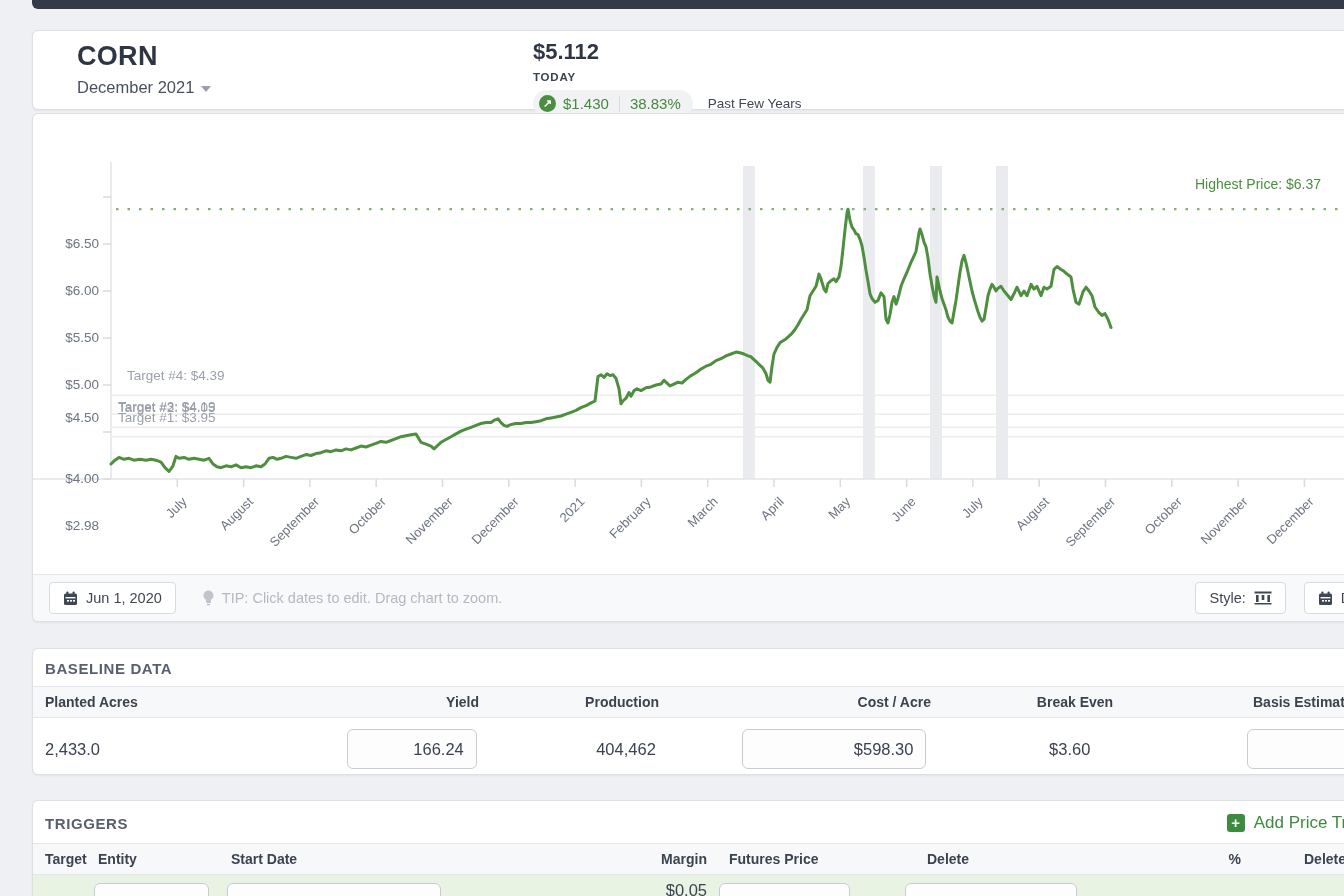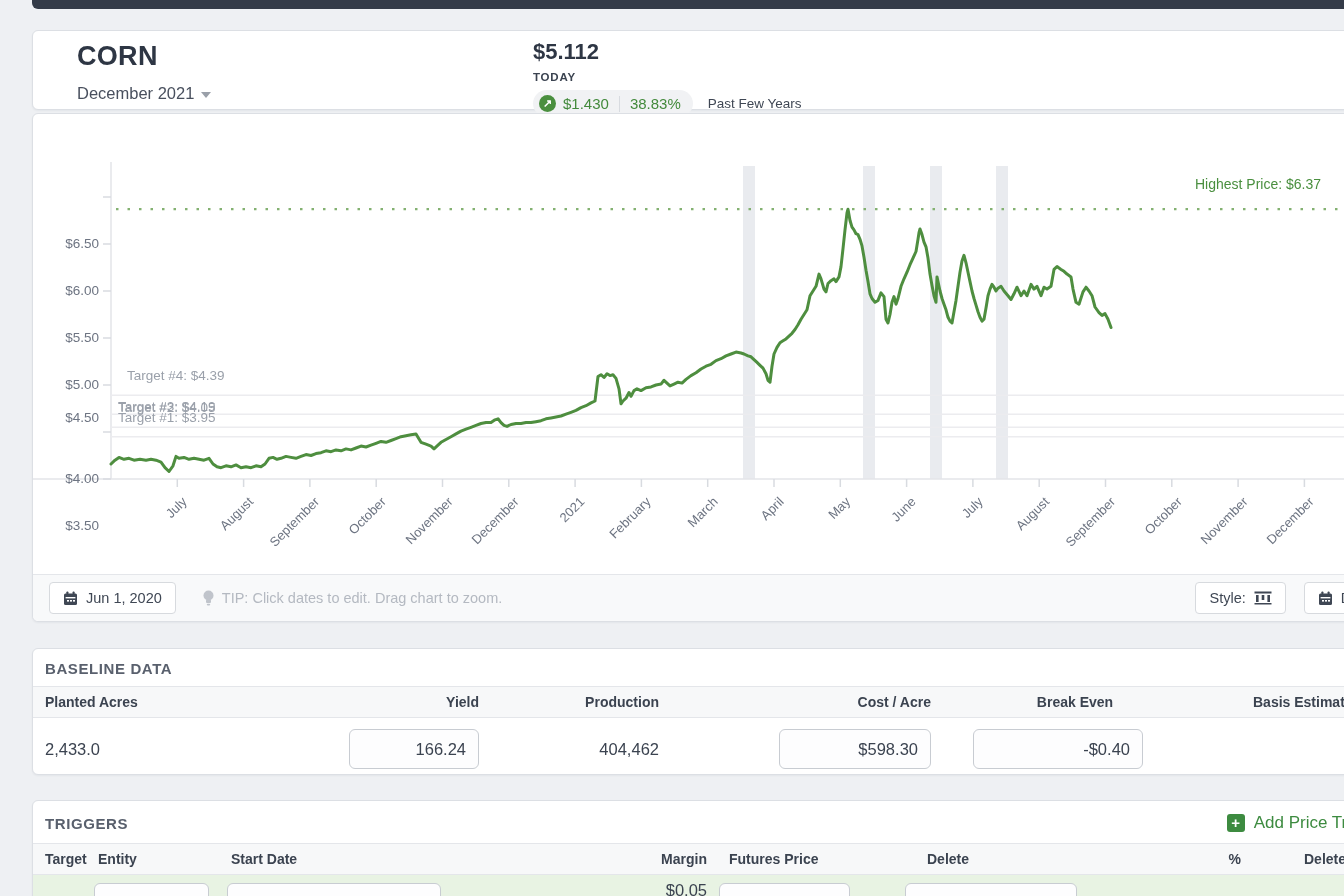--- a/index.html
+++ b/index.html
@@ -5,21 +5,21 @@
   html,body{margin:0;padding:0;width:1344px;height:896px;overflow:hidden;
     background:#eef0f3;font-family:"Liberation Sans",sans-serif;color:#3b4350;}
   .card{position:absolute;left:32px;width:1390px;background:#fff;
     border:1px solid #dcdfe4;border-radius:6px;box-shadow:0 1px 2px rgba(20,30,50,.05);box-sizing:border-box;}
   .topstrip{position:absolute;left:32px;top:0;width:1390px;height:9px;background:#343b48;border-radius:0 0 6px 6px;}
 
   
   #header-card{top:30px;height:80px;}
   .hc-wrap{display:flex;align-items:flex-start;padding:10px 0 0 44px;}
   .commodity{font-size:27px;font-weight:bold;color:#2e3644;letter-spacing:.3px;line-height:30px;}
-  .contract{margin-top:13px;font-size:16.5px;color:#49505e;display:flex;align-items:center;gap:7px;cursor:pointer;}
+  .contract{margin-top:7px;font-size:16.5px;color:#49505e;display:flex;align-items:center;gap:7px;cursor:pointer;}
   .caret{width:0;height:0;border-left:5px solid transparent;border-right:5px solid transparent;border-top:6px solid #9aa0a9;margin-top:2px;}
   .price-block{position:absolute;left:500px;top:8px;}
   .big-price{font-size:22px;font-weight:bold;color:#2e3644;}
   .today{margin-top:6px;font-size:11.5px;font-weight:bold;letter-spacing:.8px;color:#3b4350;}
   .badge-row{margin-top:7px;display:flex;align-items:center;}
   .pill{display:flex;align-items:center;background:#f1f2f4;border-radius:14px;height:27px;padding:0 12px 0 6px;}
   .up-icon{width:17px;height:17px;border-radius:50%;background:#4a8f3f;color:#fff;font-size:11px;line-height:17px;text-align:center;font-weight:bold;}
   .chg{color:#438a3c;font-size:15px;margin-left:7px;}
   .pill-div{width:1px;height:16px;background:#d8dbe0;margin:0 10px;}
   .range-label{margin-left:15px;font-size:13.5px;color:#3f4754;}
@@ -153,21 +153,21 @@
         <line x1="83" y1="95.21999999999997" x2="1390" y2="95.21999999999997" stroke="#83b171" stroke-width="2.2" stroke-dasharray="2.5 9"></line>
         <polyline points="78,350.0 82,346.2 86,343.4 91,345.3 96,344.3 101,346.2 107,345.3 113,346.2 118,345.3 123,346.2 128,348.1 132,353.7 136,357.5 140,351.8 143,342.4 146,344.3 151,343.4 156,345.3 161,344.3 166,345.3 171,346.2 176,344.3 180,350.0 184,352.8 188,353.7 193,351.8 198,352.8 203,350.9 208,353.7 213,352.8 218,353.7 223,351.8 228,352.8 232,350.0 236,344.3 240,343.4 244,345.3 248,344.3 253,342.4 258,343.4 263,344.3 268,342.4 273,340.6 278,341.5 283,339.6 288,338.7 293,336.8 298,337.7 303,335.9 308,336.8 313,334.9 318,335.9 323,334.0 328,332.1 333,333.0 338,331.2 343,329.3 348,327.4 353,328.3 358,326.5 363,324.6 368,322.7 373,321.8 378,320.8 383,319.9 388,328.3 393,330.2 398,332.1 401,334.9 405,331.2 408,328.3 413,325.5 418,322.7 423,319.9 428,317.1 433,315.2 438,313.3 443,311.4 448,309.5 453,308.6 458,308.6 462,305.8 465,304.8 468,308.6 471,311.4 474,312.4 478,310.5 483,309.5 488,309.5 493,308.6 498,308.6 503,307.7 508,306.7 513,304.8 518,303.9 523,303.0 528,302.0 533,300.1 538,298.3 543,296.4 548,293.6 553,291.7 558,288.9 562,287.0 565,262.5 568,260.7 571,263.5 574,259.7 577,261.6 580,260.7 583,264.4 586,274.8 588,289.8 590,287.0 593,284.2 596,278.5 598,282.3 601,276.6 604,274.8 608,276.6 613,273.8 618,272.9 623,271.0 628,270.1 631,266.3 634,269.1 637,271.9 641,270.1 645,268.2 649,269.1 653,265.4 658,261.6 663,258.8 668,255.0 673,252.2 678,250.3 683,246.6 688,244.7 693,241.9 698,240.0 703,238.1 708,239.0 711,240.0 715,241.9 718,242.8 721,245.6 724,248.4 727,251.3 730,254.1 733,259.7 735,266.3 737,268.2 739,252.2 741,240.0 744,233.4 747,228.7 750,226.8 753,224.9 756,222.1 759,219.3 762,215.5 765,210.8 768,205.2 771,200.5 774,195.8 777,181.7 780,177.0 783,172.3 786,160.1 788,164.8 791,175.1 793,177.9 795,169.5 798,166.7 801,164.8 803,167.6 806,162.9 808,152.6 810,134.7 812,115.9 814,99.0 815,95.2 817,106.5 819,113.1 821,115.9 823,119.7 825,120.6 827,125.3 829,131.9 831,143.2 833,156.3 835,167.6 837,179.8 839,184.5 842,188.3 845,186.4 848,178.9 851,182.6 853,205.2 855,209.0 857,200.5 859,188.3 861,182.6 863,190.2 865,184.5 868,172.3 871,164.8 874,158.2 877,150.7 880,144.1 883,137.5 885,125.3 886,118.7 887,115.0 889,120.6 891,128.1 893,132.8 895,144.1 897,160.1 899,171.4 901,181.7 903,188.3 904,162.9 905,167.6 907,177.0 909,184.5 911,190.2 913,195.8 915,203.3 917,207.1 919,209.0 921,197.7 923,186.4 925,172.3 927,158.2 929,146.9 931,141.3 933,148.8 935,158.2 937,167.6 939,177.0 941,184.5 943,191.1 945,197.7 947,203.3 949,207.1 951,205.2 953,193.9 955,181.7 957,175.1 959,170.4 961,173.2 963,177.0 965,174.2 968,172.3 971,177.0 975,181.7 978,185.5 981,179.8 984,173.2 988,181.7 991,177.0 994,181.7 998,170.4 1001,175.1 1004,172.3 1008,181.7 1011,173.2 1014,175.1 1018,172.3 1021,155.4 1024,152.6 1028,155.4 1031,157.3 1034,160.1 1038,162.9 1040,175.1 1043,188.3 1046,190.2 1050,177.9 1053,173.2 1056,177.0 1059,181.7 1062,193.0 1066,198.6 1069,201.4 1072,199.6 1075,205.2 1078,213.5" fill="none" stroke="#4e8e3f" stroke-width="3" stroke-linejoin="round" stroke-linecap="round"></polyline>
       </svg>
     <span class="hp-label">Highest Price: $6.37</span>
   <span class="ylabel" style="top: 74px;">$6.50</span>
       <span class="ylabel" style="top: 121px;">$6.00</span>
       <span class="ylabel" style="top: 168px;">$5.50</span>
       <span class="ylabel" style="top: 215px;">$5.00</span>
       <span class="ylabel" style="top: 248px;">$4.50</span>
       <span class="ylabel" style="top: 309px;">$4.00</span>
-      <span class="ylabel" style="top: 356px;">$3.50</span>
+      <span class="ylabel" style="top: 356px;">$2.98</span>
       <span class="xlabel" style="right: 1241.7px; top: 380px;">July</span>
       <span class="xlabel" style="right: 1175.4px; top: 380px;">August</span>
       <span class="xlabel" style="right: 1109.1px; top: 380px;">September</span>
       <span class="xlabel" style="right: 1042.8px; top: 380px;">October</span>
       <span class="xlabel" style="right: 976.5px; top: 380px;">November</span>
       <span class="xlabel" style="right: 910.2px; top: 380px;">December</span>
       <span class="xlabel" style="right: 843.9px; top: 380px;">2021</span>
       <span class="xlabel" style="right: 777.6px; top: 380px;">February</span>
       <span class="xlabel" style="right: 711.3px; top: 380px;">March</span>
       <span class="xlabel" style="right: 645px; top: 380px;">April</span>
@@ -238,21 +238,22 @@
     <div class="cell b2">Yield</div>
     <div class="cell b3">Production</div>
     <div class="cell b4">Cost / Acre</div>
     <div class="cell b5">Break Even</div>
     <div class="cell b6">Basis Estimate</div>
   </div>
   <div class="trow baseline-vals">
     <div class="cell b1 val">2,433.0</div>
     <div class="cell b2"><input class="ibox num" style="width: 130px;" value="166.24"></div>
     <div class="cell b3 val">404,462</div>
-    <div class="cell b4"><input class="ibox num" style="width: 152px;" value="$598.30"></div>
+    <div class="cell b4"><input class="ibox num" style="width: 184px;" value="$598.30"></div>
+    <div class="cell b5 val">$3.60</div>
     <div class="cell b6"><input class="ibox num" style="width: 170px;" value="-$0.40"></div>
   </div>
 </div>
 
 <div class="card" id="triggers-card">
   <div class="title-row">
     <div class="sec-title" style="padding:0">TRIGGERS</div>
     <div class="add-btn">
       <span class="plus">+</span>
       <span>Add Price Trigger</span>

